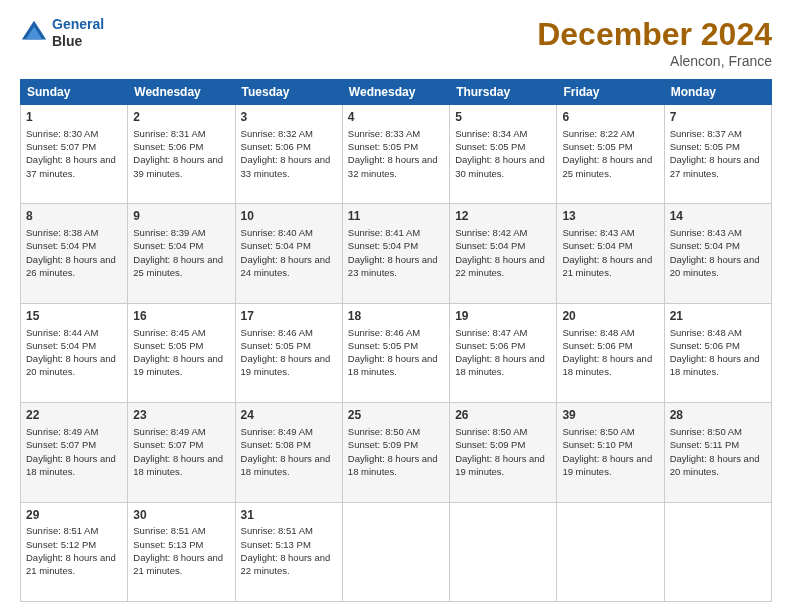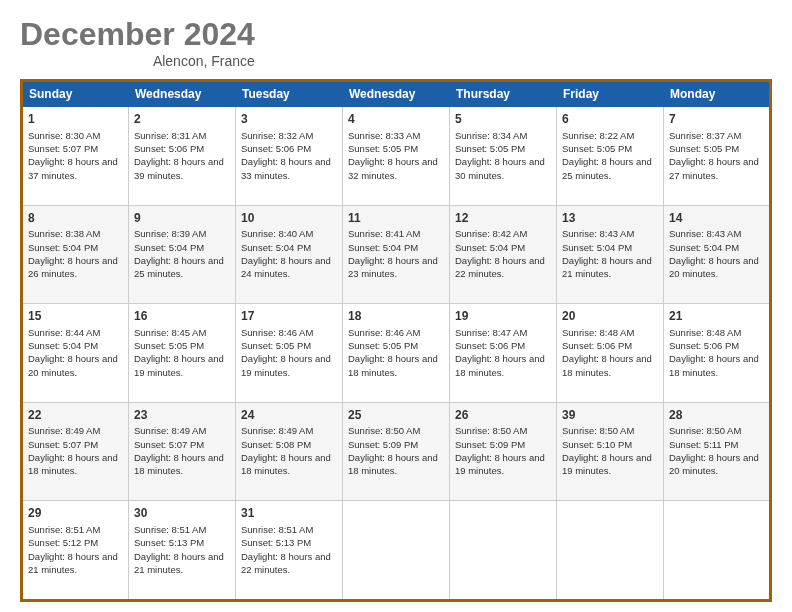--- a/index.html
+++ b/index.html
@@ -40,29 +40,29 @@
     .logo-icon {
       width: 28px;
       height: 28px;
     }
     .title-block {
       text-align: right;
     }
     .month-title {
       font-size: 32px;
       font-weight: bold;
-      color: #737373;
+      color: #a16207;
     }
     .location {
       font-size: 14px;
       color: #555;
     }
     .calendar {
       flex: 1;
-      border: 3px solid #a16207;
+      border: 1px solid #a16207;
       border-collapse: collapse;
       width: 100%;
       table-layout: fixed;
     }
     .calendar th {
       background: #1a5fa8;
       color: #fff;
       font-size: 12px;
       font-weight: bold;
       text-align: left;
@@ -89,20 +89,30 @@
     }
     .empty-cell {
       background: #fff !important;
     }
   </style>
 </head>
 <body>
 
 <div class="page">
   <div class="header">
+    <div class="logo">
+      <svg class="logo-icon" viewBox="0 0 30 30">
+        <polygon points="15,2 28,22 2,22" fill="#1a5fa8"></polygon>
+        <polygon points="15,8 24,22 6,22" fill="#4a90d9"></polygon>
+      </svg>
+      <div class="logo-text">
+        <div><span>General</span></div>
+        <div>Blue</div>
+      </div>
+    </div>
     <div class="title-block">
       <div class="month-title">December 2024</div>
       <div class="location">Alencon, France</div>
     </div>
   </div>
 
   <table class="calendar">
     <thead>
       <tr>
         <th>Sunday</th>

